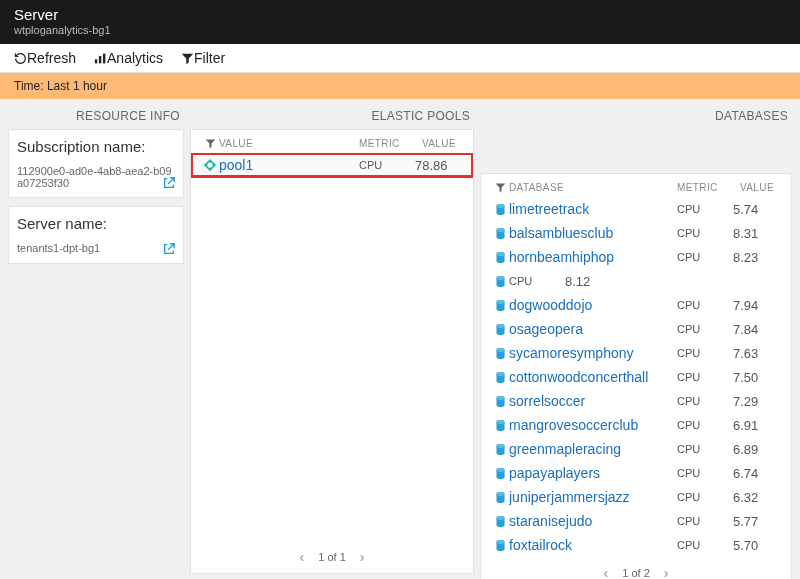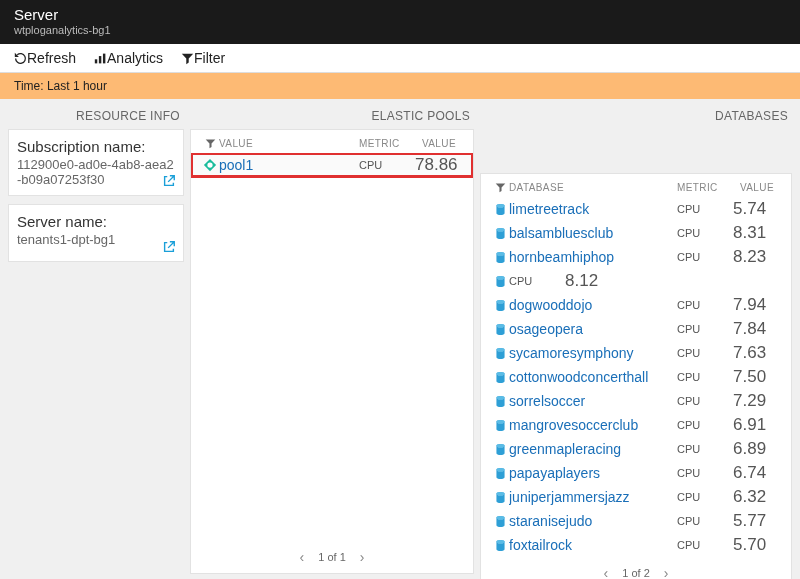--- a/index.html
+++ b/index.html
@@ -56,21 +56,21 @@
   .col-info { width: 176px; flex: 0 0 176px; }
   .info-card {
     background: #fff;
     border: 1px solid #e2e2e2;
     padding: 8px 8px;
     margin-bottom: 8px;
     position: relative;
     min-height: 58px;
   }
   .info-label { font-size: 15px; color: #333; }
-  .info-value { font-size: 13px; color: #666; margin-top: 2px; word-break: break-all; }
+  .info-value { font-size: 11px; color: #666; margin-top: 10px; word-break: break-all; }
   .info-link {
     position: absolute; right: 6px; bottom: 6px;
     width: 16px; height: 16px; display:flex;align-items:center;justify-content:center;
     cursor: pointer;
   }
   
   .panel {
     background: #fff;
     border: 1px solid #e2e2e2;
     display: flex;
@@ -102,21 +102,21 @@
     height: 24px;
   }
   .row.selected {
     outline: 3px solid #e03030;
     outline-offset: -2px;
     background: #fafafa;
   }
   .row .c-icon { width: 18px; display:flex;align-items:center;justify-content:center; }
   .row .c-name { flex: 1; color: #1a6fb8; font-size: 14px; overflow:hidden; text-overflow:ellipsis; white-space:nowrap; }
   .row .c-metric { width: 56px; color: #555; font-size: 11px; }
-  .row .c-value { width: 48px; color: #555; font-size: 17px; }
+  .row .c-value { width: 48px; color: #555; font-size: 13px; }
   .pager {
     display: flex;
     justify-content: center;
     align-items: center;
     gap: 14px;
     padding: 8px 0;
     font-size: 11px;
     color: #666;
   }
   .pager .arrow { cursor: pointer; color: #888; font-size: 14px; }

